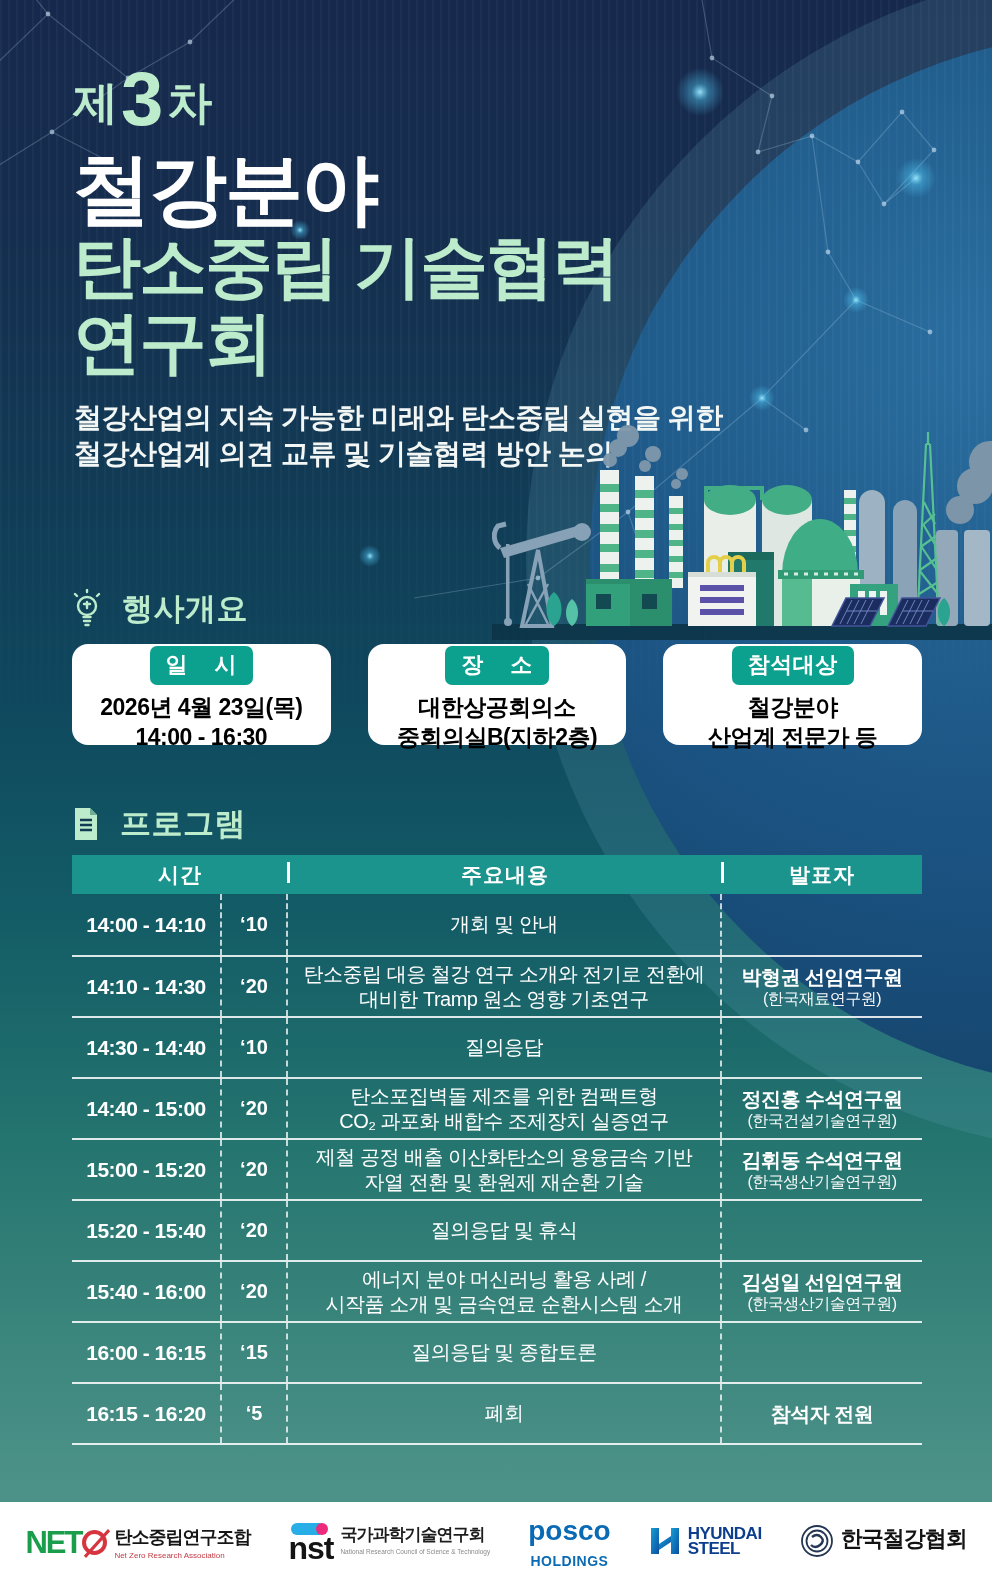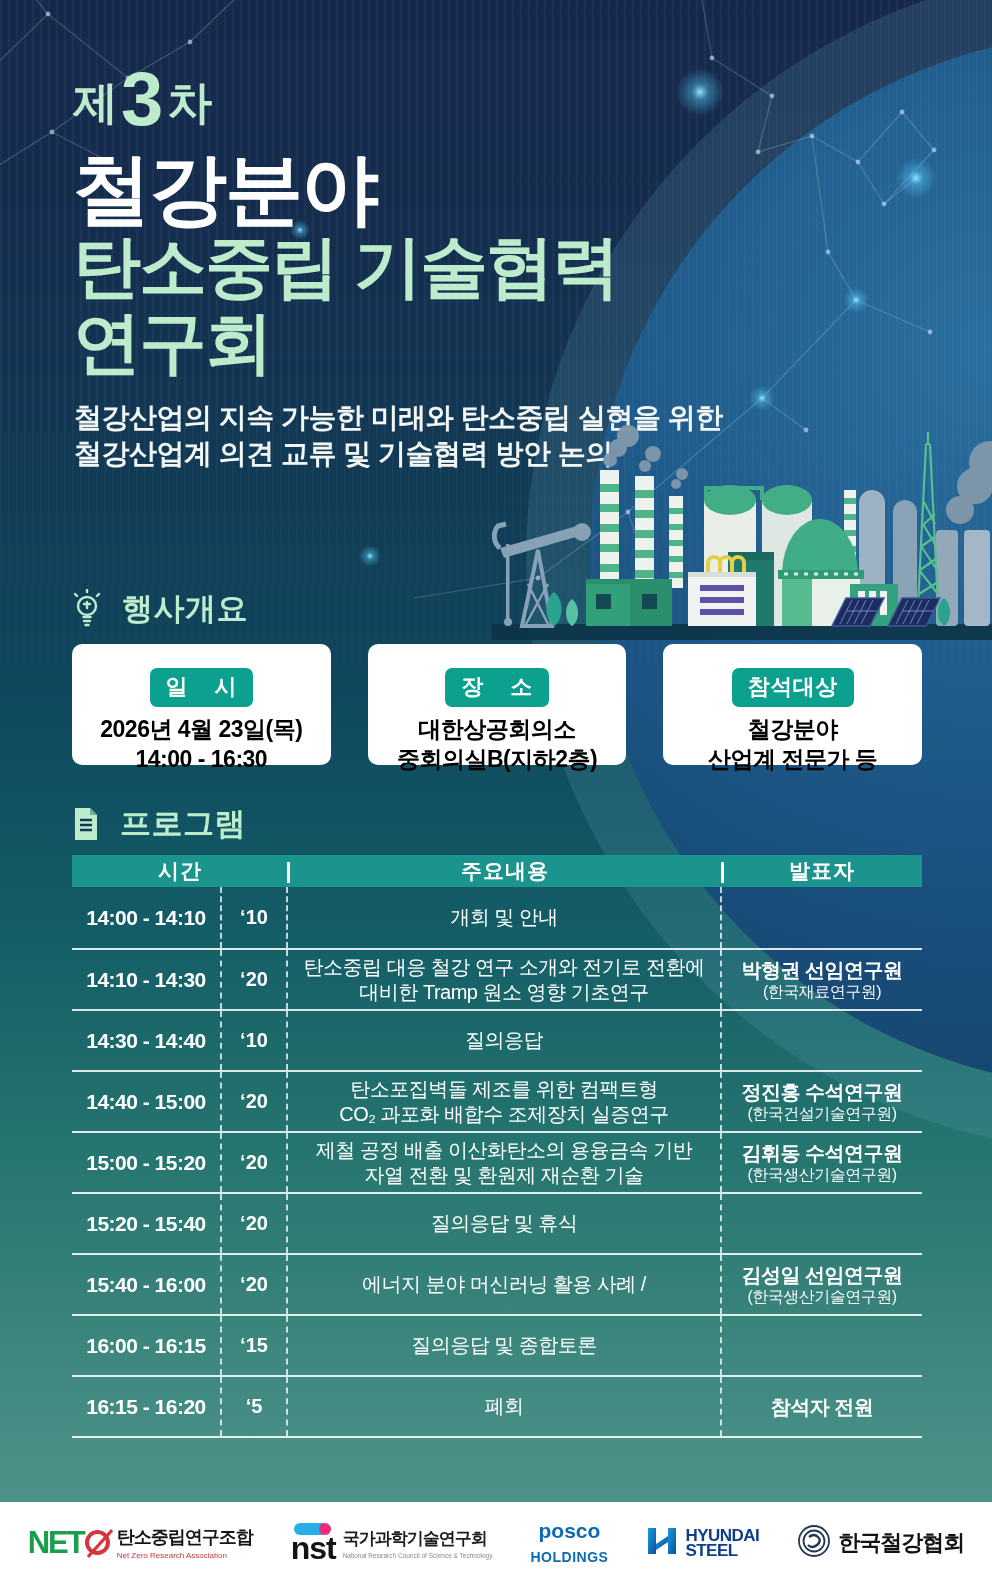--- a/index.html
+++ b/index.html
@@ -32,65 +32,65 @@
   .subtitle{ position:absolute; left:74px; top:400px; color:#f2f7f5; font-size:28px; font-weight:bold; line-height:36px; letter-spacing:-0.5px; }
 
   
   .sec-head{ position:absolute; left:72px; display:flex; align-items:center; gap:20px; color:var(--mint); font-size:31px; font-weight:bold; letter-spacing:0.5px; }
   .sec-head.overview{ top:588px; }
   .sec-head.program{ top:803px; }
   .sec-icon{ flex:0 0 auto; display:flex; }
 
   
   .cards{ position:absolute; left:72px; top:644px; width:850px; display:flex; gap:37px; }
-  .card{ flex:1 1 0; background:#ffffff; border-radius:10px; height:121px; text-align:center; padding-top:24px; }
+  .card{ flex:1 1 0; background:#ffffff; border-radius:16px; height:101px; text-align:center; padding-top:2px; }
   .badge{ display:inline-block; background:#0ba18e; color:#fff; font-size:22px; font-weight:bold;
           padding:4px 16px 5px; border-radius:7px; white-space:pre; letter-spacing:0.5px; }
   .card-body{ margin-top:7px; }
   .card-line{ color:#000000; font-size:23px; font-weight:bold; line-height:30px; letter-spacing:-0.5px; }
 
   
   .ptable{ position:absolute; left:72px; top:855px; width:850px; }
-  .phead{ position:relative; display:grid; grid-template-columns:216px 434px 200px; height:32px; background:#1a948d; }
+  .phead{ position:relative; display:grid; grid-template-columns:216px 434px 200px; height:39px; background:#1a948d; }
   .phcell{ display:flex; align-items:center; justify-content:center; color:#fff; font-size:21px; font-weight:bold; letter-spacing:1px; }
   .phdiv{ position:absolute; top:7px; width:3px; height:21px; background:#ffffff; }
   .phdiv.d1{ left:215px; } .phdiv.d2{ left:649px; }
 
   .pbody{ border-bottom:2px solid rgba(255,255,255,0.85); }
   .prow{ display:grid; grid-template-columns:150px 66px 434px 200px; min-height:61px; }
   .prow + .prow{ border-top:2px solid rgba(255,255,255,0.85); }
   .pc{ display:flex; flex-direction:column; align-items:center; justify-content:center; color:#fff; text-align:center; }
   .c-time{ font-size:21px; font-weight:bold; letter-spacing:-0.5px; border-right:2px dashed rgba(255,255,255,0.75); }
   .c-dur{ font-size:20px; font-weight:bold; border-right:2px dashed rgba(255,255,255,0.75); }
   .c-content{ font-size:20px; font-weight:normal; border-right:2px dashed rgba(255,255,255,0.75); letter-spacing:-0.5px; }
   .cline{ line-height:25px; }
   .pname{ font-size:20px; font-weight:bold; line-height:24px; letter-spacing:-0.5px; }
   .affil{ font-size:16px; font-weight:normal; line-height:20px; opacity:0.96; letter-spacing:-0.5px; }
 
   
   .footer{ position:absolute; left:0; bottom:0; width:100%; height:81px; background:#ffffff; z-index:4;
            display:flex; align-items:center; justify-content:center; gap:38px; }
-  .logo{ display:flex; align-items:center; gap:7px; }
+  .logo{ display:flex; align-items:flex-start; gap:7px; }
 
   .neto-mark{ display:flex; align-items:center; }
   .neto-net{ color:#1a9e4b; font-size:31px; font-weight:bold; letter-spacing:-2px; }
   .neto-o{ position:relative; width:25px; height:25px; border:4px solid #d6343f; border-radius:50%; margin-left:1px; overflow:visible; }
   .neto-o::after{ content:""; position:absolute; left:-7px; top:8px; width:36px; height:3px; background:#d6343f; transform:rotate(-48deg); }
   .neto-txt .kr{ font-size:18px; font-weight:bold; color:#151515; letter-spacing:-1px; }
   .neto-txt .en{ font-size:8px; color:#c23b44; margin-top:2px; }
 
   .nst-mark{ display:flex; flex-direction:column; align-items:flex-start; }
   .nst-cap{ position:relative; width:34px; height:12px; background:#27aee6; border-radius:6px; margin-left:3px; margin-bottom:1px; }
   .nst-cap::after{ content:""; position:absolute; right:-3px; top:0; width:12px; height:12px; background:#ee2a7b; border-radius:50%; }
   .nst-word{ font-size:32px; font-weight:bold; color:#141414; line-height:0.8; letter-spacing:-1px; }
   .nst-txt .kr{ font-size:17px; color:#1c1c1c; font-weight:600; letter-spacing:-1px; }
   .nst-txt .en{ font-size:6.5px; color:#8a8a8a; margin-top:2px; }
 
   .posco{ display:flex; flex-direction:column; align-items:center; }
-  .posco .name{ color:#0a6ab4; font-size:21px; font-weight:bold; letter-spacing:0px; line-height:1; }
+  .posco .name{ color:#0a6ab4; font-size:28px; font-weight:bold; letter-spacing:0px; line-height:1; }
   .posco .sub{ color:#0a6ab4; font-size:14px; font-weight:bold; letter-spacing:0.5px; margin-top:1px; }
 
   .hs-txt{ display:flex; flex-direction:column; }
   .hs-txt .l{ color:#0d3e8d; font-size:17px; font-weight:bold; line-height:15px; letter-spacing:-0.5px; }
 
   .kosa-txt{ font-size:22px; font-weight:bold; color:#121212; letter-spacing:-1px; }
 
   :root{ --mint:#bdeccc; }
 </style>
 </head>
@@ -405,20 +405,21 @@
             <div class="pc c-content">
               <div class="cline">질의응답 및 휴식</div>
             </div>
             <div class="pc c-presenter"></div>
           </div>
           <div class="prow">
             <div class="pc c-time">15:40 - 16:00</div>
             <div class="pc c-dur">‘20</div>
             <div class="pc c-content">
               <div class="cline">에너지 분야 머신러닝 활용 사례 /</div>
+              <div class="cline">시작품 소개 및 금속연료 순환시스템 소개</div>
             </div>
             <div class="pc c-presenter">
               <div class="pname">김성일 선임연구원</div>
               <div class="affil">(한국생산기술연구원)</div>
             </div>
           </div>
           <div class="prow">
             <div class="pc c-time">16:00 - 16:15</div>
             <div class="pc c-dur">‘15</div>
             <div class="pc c-content">

